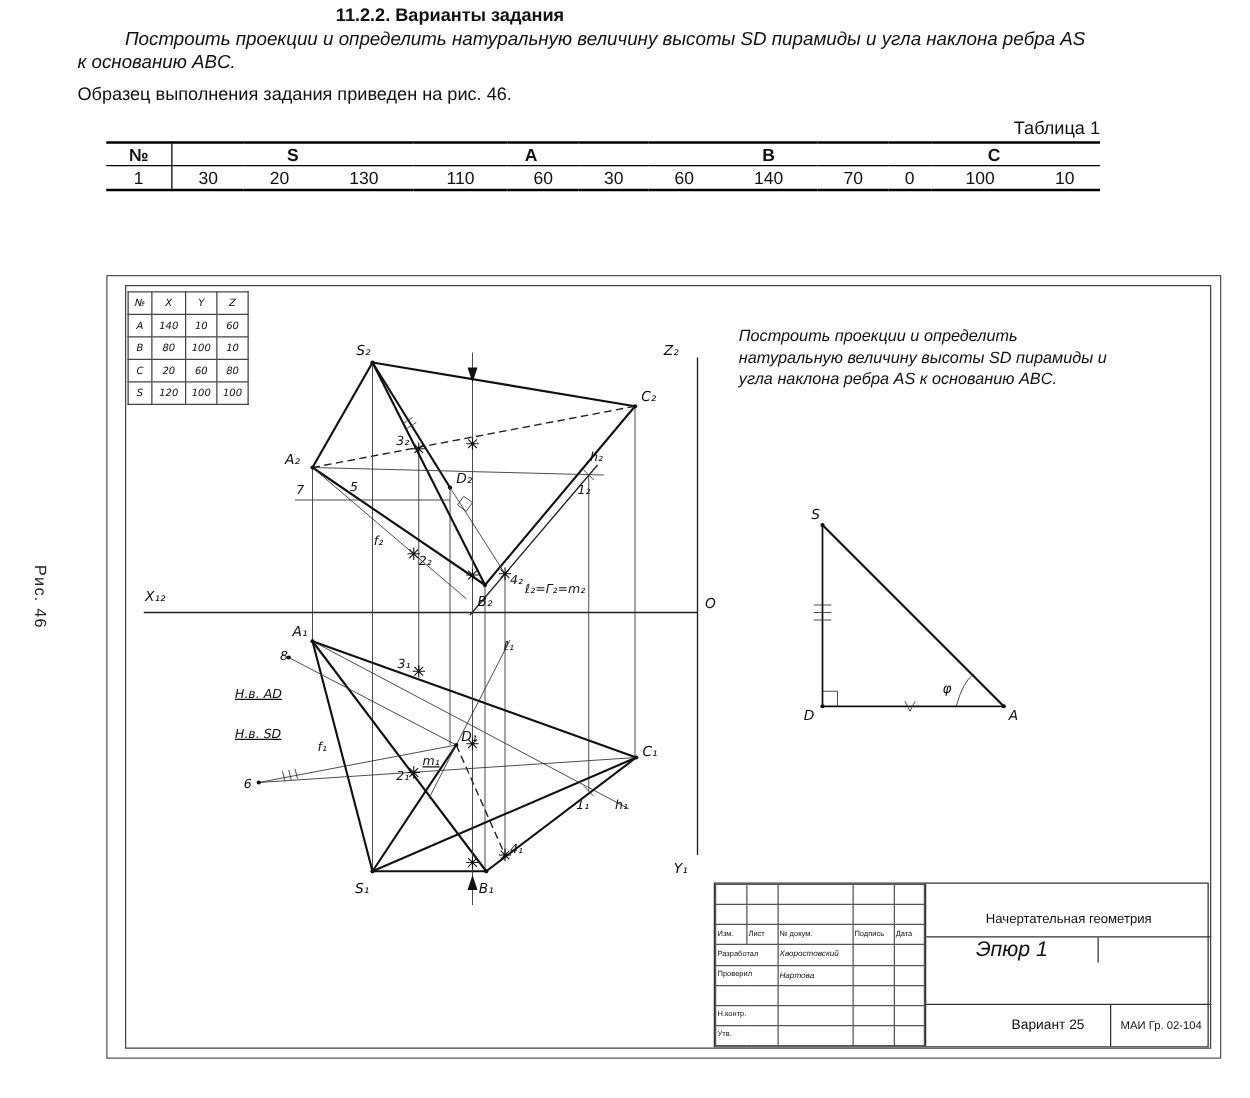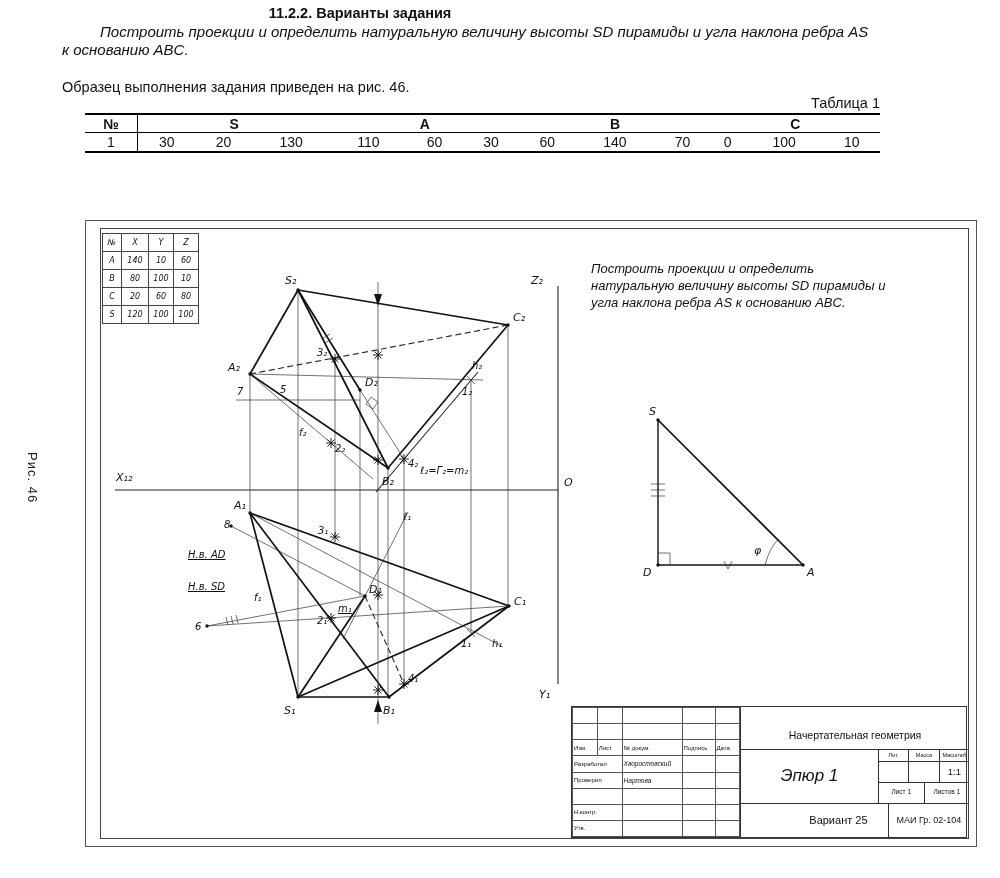--- a/index.html
+++ b/index.html
@@ -5,21 +5,21 @@
   html,body{margin:0;padding:0;background:#fff;}
   .page{position:relative;width:1000px;height:878px;background:#fff;color:#111;
         font-family:"Liberation Sans",sans-serif;overflow:hidden;border-radius:31px;}
 
   
   .heading{position:absolute;top:5px;left:0;width:720px;text-align:center;
            font-size:14.5px;font-weight:bold;}
   .task-par{position:absolute;top:23px;left:62px;width:815px;font-size:15px;
             font-style:italic;text-indent:38px;line-height:1.22;}
   .line3{position:absolute;top:61px;left:66px;font-size:14.5px;}
-  .line4{position:absolute;top:79px;left:62px;font-size:14.5px;}
+  .line4{position:absolute;top:68px;left:62px;font-size:14.5px;}
   .tbl-cap{position:absolute;top:95px;left:680px;width:200px;text-align:right;font-size:14.5px;}
 
   
   .t1{position:absolute;left:85px;top:113px;width:795px;border-collapse:collapse;
       font-family:"Liberation Sans",sans-serif;font-size:14px;color:#111;
       border-top:2px solid #000;border-bottom:2px solid #000;}
   .t1 th,.t1 td{text-align:center;padding:0 2px;height:17px;font-weight:bold;}
   .t1 .r1 th{border-bottom:1.3px solid #000;}
   .t1 .r2 th{border-bottom:2px solid #000;}
   .t1 .no{border-right:1.5px solid #000;width:48px;}
@@ -62,21 +62,21 @@
   .tb-left{width:168px;border-right:1px solid #333;}
   .tb-left table{border-collapse:collapse;width:168px;height:100%;
           font-family:"Liberation Sans",sans-serif;font-size:6px;color:#111;}
   .tb-left td{border:1px solid #555;padding:0 1px;height:14px;text-align:left;
           white-space:nowrap;overflow:hidden;}
   .tb-left .nm{font-style:italic;font-size:6.5px;}
   .w1{width:24px}.w2{width:24px}.w3{width:60px}.w4{width:32px}.w5{width:24px}
   .tb-right{width:228px;display:flex;flex-direction:column;box-sizing:border-box;}
   .tb-disc{height:44px;border-bottom:1px solid #333;display:flex;align-items:flex-end;
            justify-content:center;font-size:10.5px;padding-bottom:8px;box-sizing:border-box;}
-  .tb-mid{height:54px;border-bottom:1px solid #333;display:flex;box-sizing:border-box;}
+  .tb-mid{height:54px;border-bottom:1px solid #333;display:flex;box-sizing:border-box;flex-direction:column;}
   .tb-epur{width:138px;border-right:1px solid #333;display:flex;align-items:center;
            justify-content:center;font-size:17px;font-style:italic;box-sizing:border-box;}
   .tb-grid{width:90px;display:flex;flex-direction:column;box-sizing:border-box;}
   .tb-grid-h{height:12px;display:flex;border-bottom:1px solid #333;box-sizing:border-box;}
   .tb-grid-h div{flex:1;border-right:1px solid #333;font-size:5.5px;text-align:center;
            line-height:11px;box-sizing:border-box;}
   .tb-grid-h div:last-child{border-right:none;}
   .tb-grid-v{height:21px;display:flex;border-bottom:1px solid #333;box-sizing:border-box;}
   .tb-grid-v div{flex:1;border-right:1px solid #333;font-size:9.5px;text-align:center;
            line-height:20px;box-sizing:border-box;}
@@ -364,36 +364,20 @@
                 <td></td>
                 <td></td>
           </tr>
         </tbody>
           </table>
       </div>
       <div class="tb-right">
         <div class="tb-disc">Начертательная геометрия</div>
         <div class="tb-mid">
           <div class="tb-epur">Эпюр 1</div>
-          <div class="tb-grid">
-            <div class="tb-grid-h">
-              <div>Лит.</div>
-              <div>Масса</div>
-              <div>Масштаб</div>
-            </div>
-            <div class="tb-grid-v">
-              <div></div>
-              <div></div>
-              <div>1:1</div>
-            </div>
-            <div class="tb-grid-s">
-              <div>Лист 1</div>
-              <div>Листов 1</div>
-            </div>
-          </div>
         </div>
         <div class="tb-bot">
           <div class="tb-var">Вариант 25</div>
           <div class="tb-org">МАИ Гр. 02-104</div>
         </div>
       </div>
     </div>
   </div>
 </div>
 

